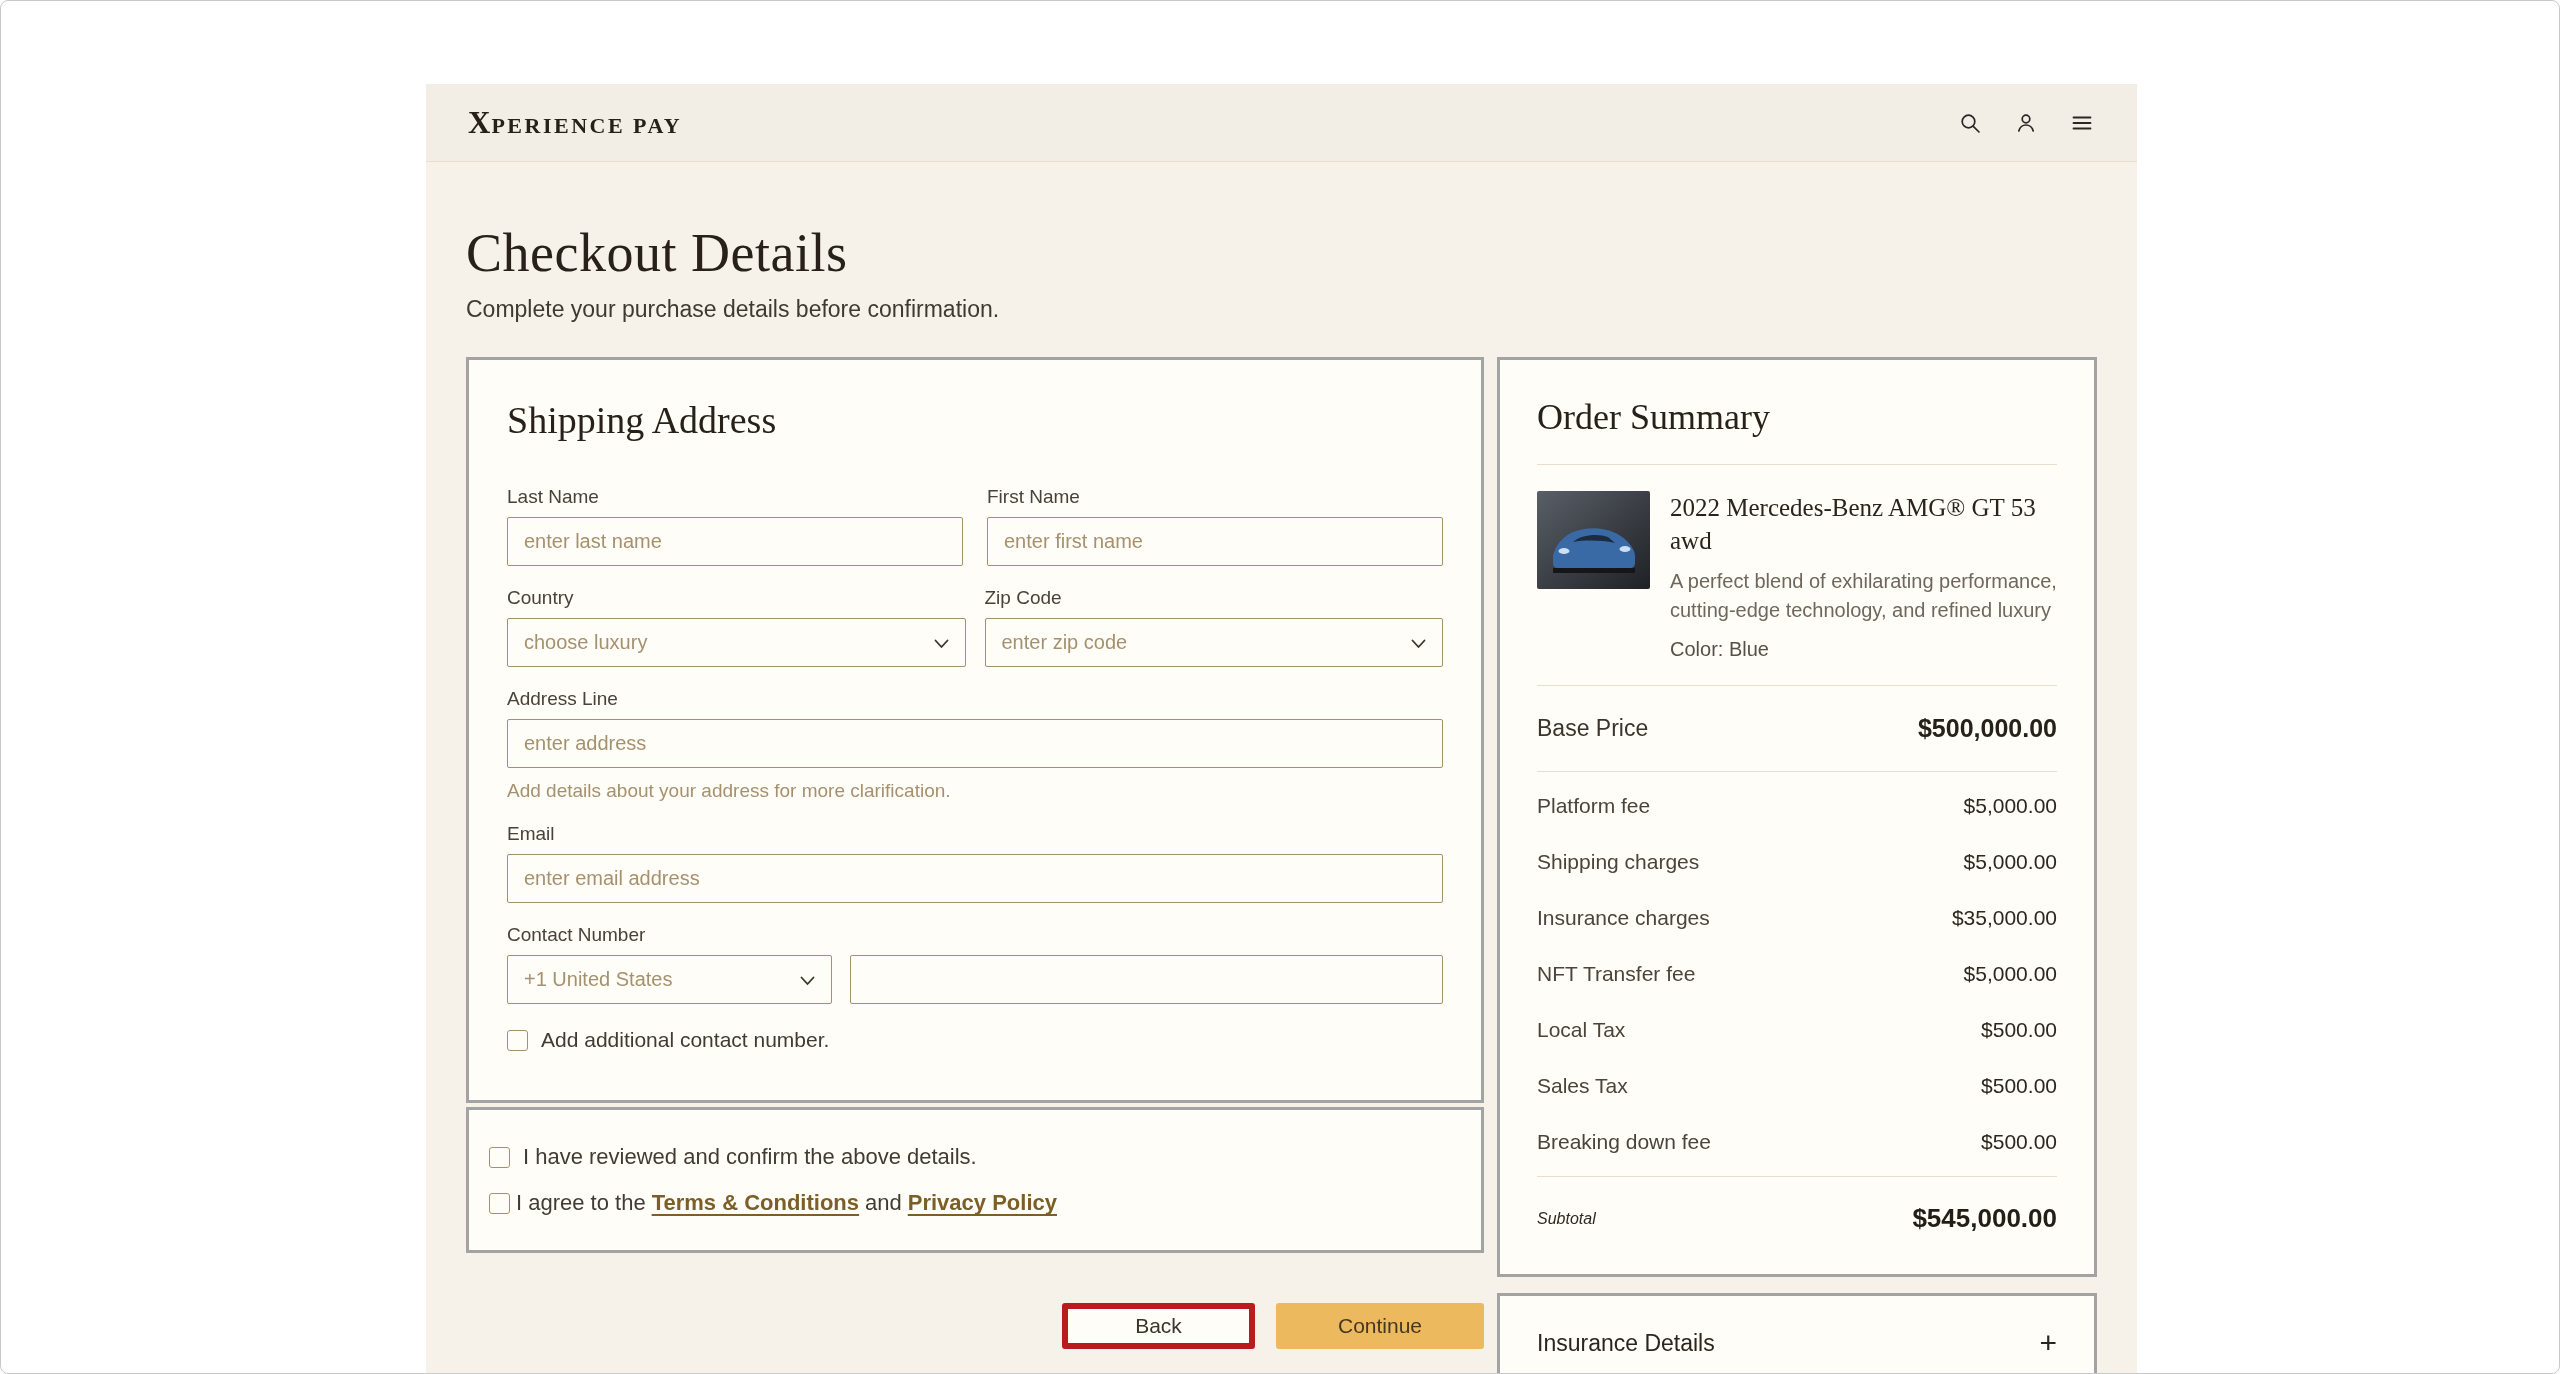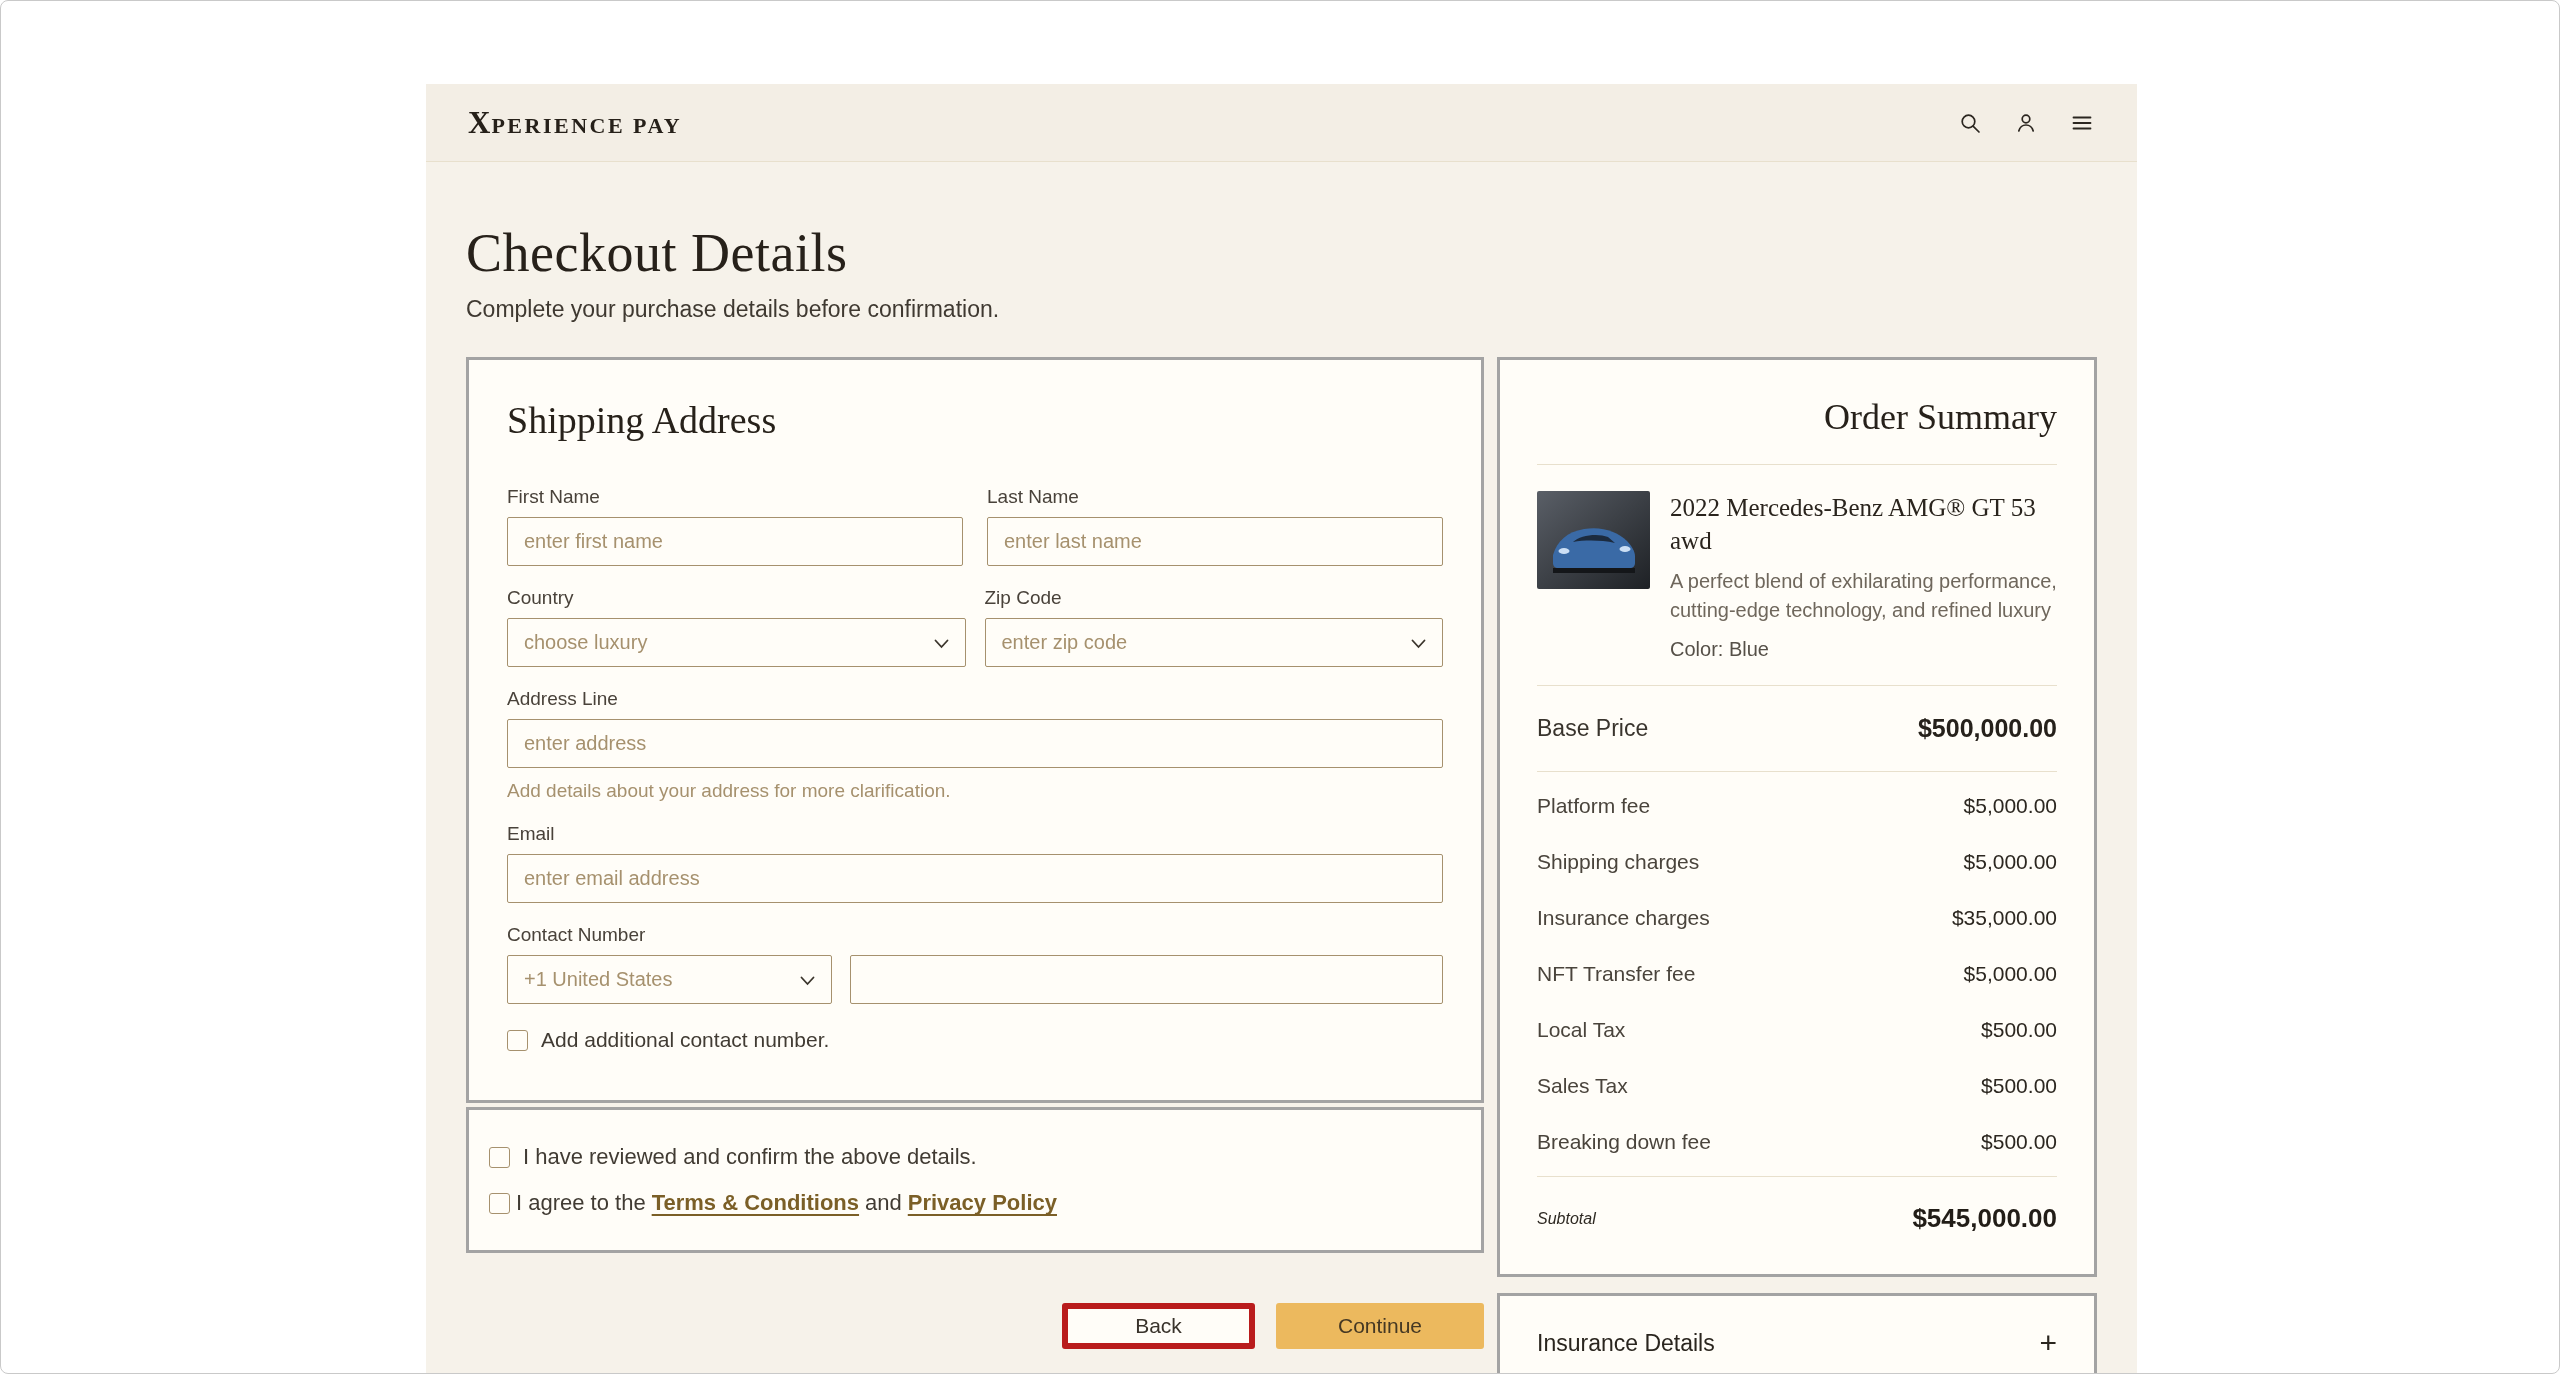--- a/index.html
+++ b/index.html
@@ -91,21 +91,21 @@
   }
   
   .actions { margin-top: 50px; display: flex; justify-content: flex-end; gap: 21px; }
   .btn { height: 46px; font-family: "Liberation Sans", sans-serif; font-size: 21px; border-radius: 3px; cursor: pointer; }
   .btn-back { width: 193px; background: #fffdf8; border: 6px solid #b91c1c; color: #39332b; }
   .btn-continue { width: 208px; background: #ecb95e; border: none; color: #453823; }
   
   .summary-card { padding: 36px 37px 30px; }
   .summary-heading {
     font-family: "Liberation Serif", "DejaVu Serif", serif;
-    font-size: 36px; font-weight: 500; color: #27211a; text-align: right; margin-bottom: 26px;
+    font-size: 36px; font-weight: 500; color: #27211a; text-align: left; margin-bottom: 26px;
   }
   .divider { border: none; border-top: 1px solid #e8e0cd; }
   .item { display: flex; gap: 20px; padding: 26px 0 24px; }
   .thumb { width: 113px; height: 98px; flex-shrink: 0; border-radius: 2px; overflow: hidden; }
   .item-title {
     font-family: "Liberation Serif", "DejaVu Serif", serif;
     font-size: 25px; font-weight: 500; color: #2a241d; line-height: 1.32;
   }
   .item-desc { font-size: 20px; color: #6f675c; line-height: 1.45; margin-top: 10px; }
   .item-color { font-size: 20px; color: #565048; margin-top: 13px; }
@@ -166,26 +166,26 @@
 
       <div class="columns">
 
         <div class="left-col">
 
           <section class="card shipping-card">
             <h2 class="section-heading">Shipping Address</h2>
 
             <div class="row-two">
               <div class="field">
+                <label>Last Name</label>
+                <input class="text-input" type="text" placeholder="enter last name" style="">
+              </div>
+              <div class="field">
                 <label>First Name</label>
                 <input class="text-input" type="text" placeholder="enter first name" style="">
-              </div>
-              <div class="field">
-                <label>Last Name</label>
-                <input class="text-input" type="text" placeholder="enter last name" style="">
               </div>
             </div>
 
             <div class="row-three">
               <div class="field">
                 <label>Country</label>
                 <div class="select">
                   <span>choose luxury</span>
                   <span>
                     <svg width="15" height="10" viewBox="0 0 15 10" fill="none" stroke="#3b352c" stroke-width="1.8" stroke-linecap="round">

